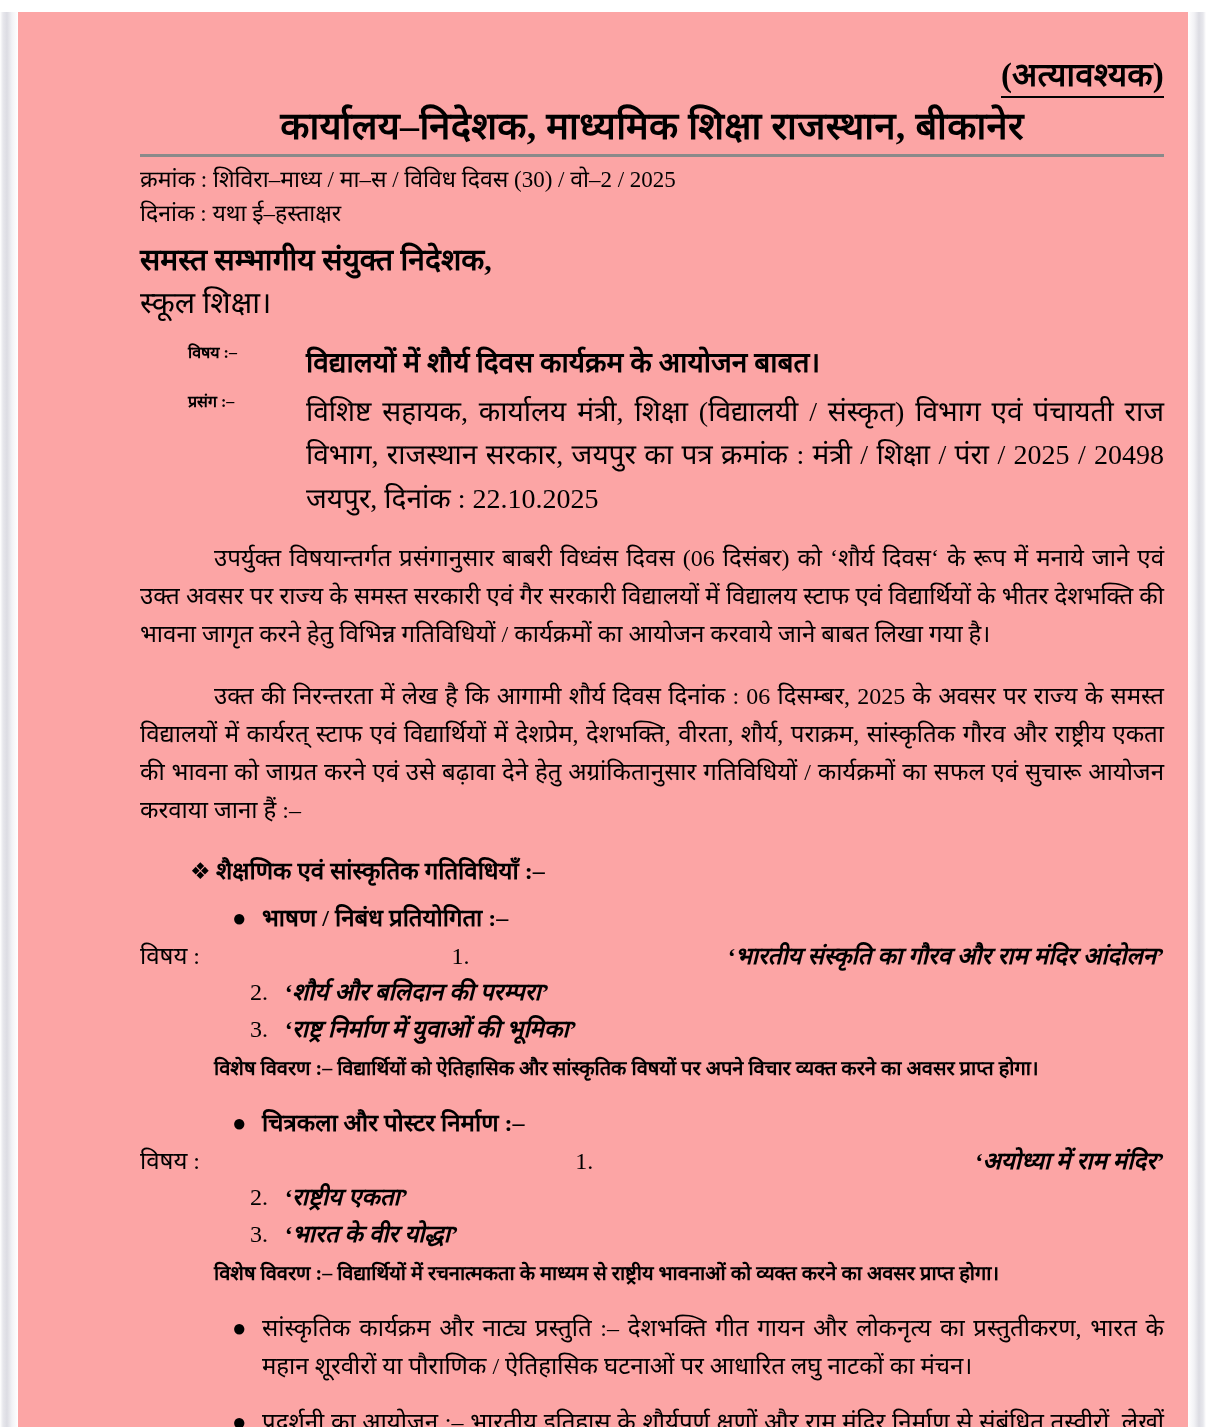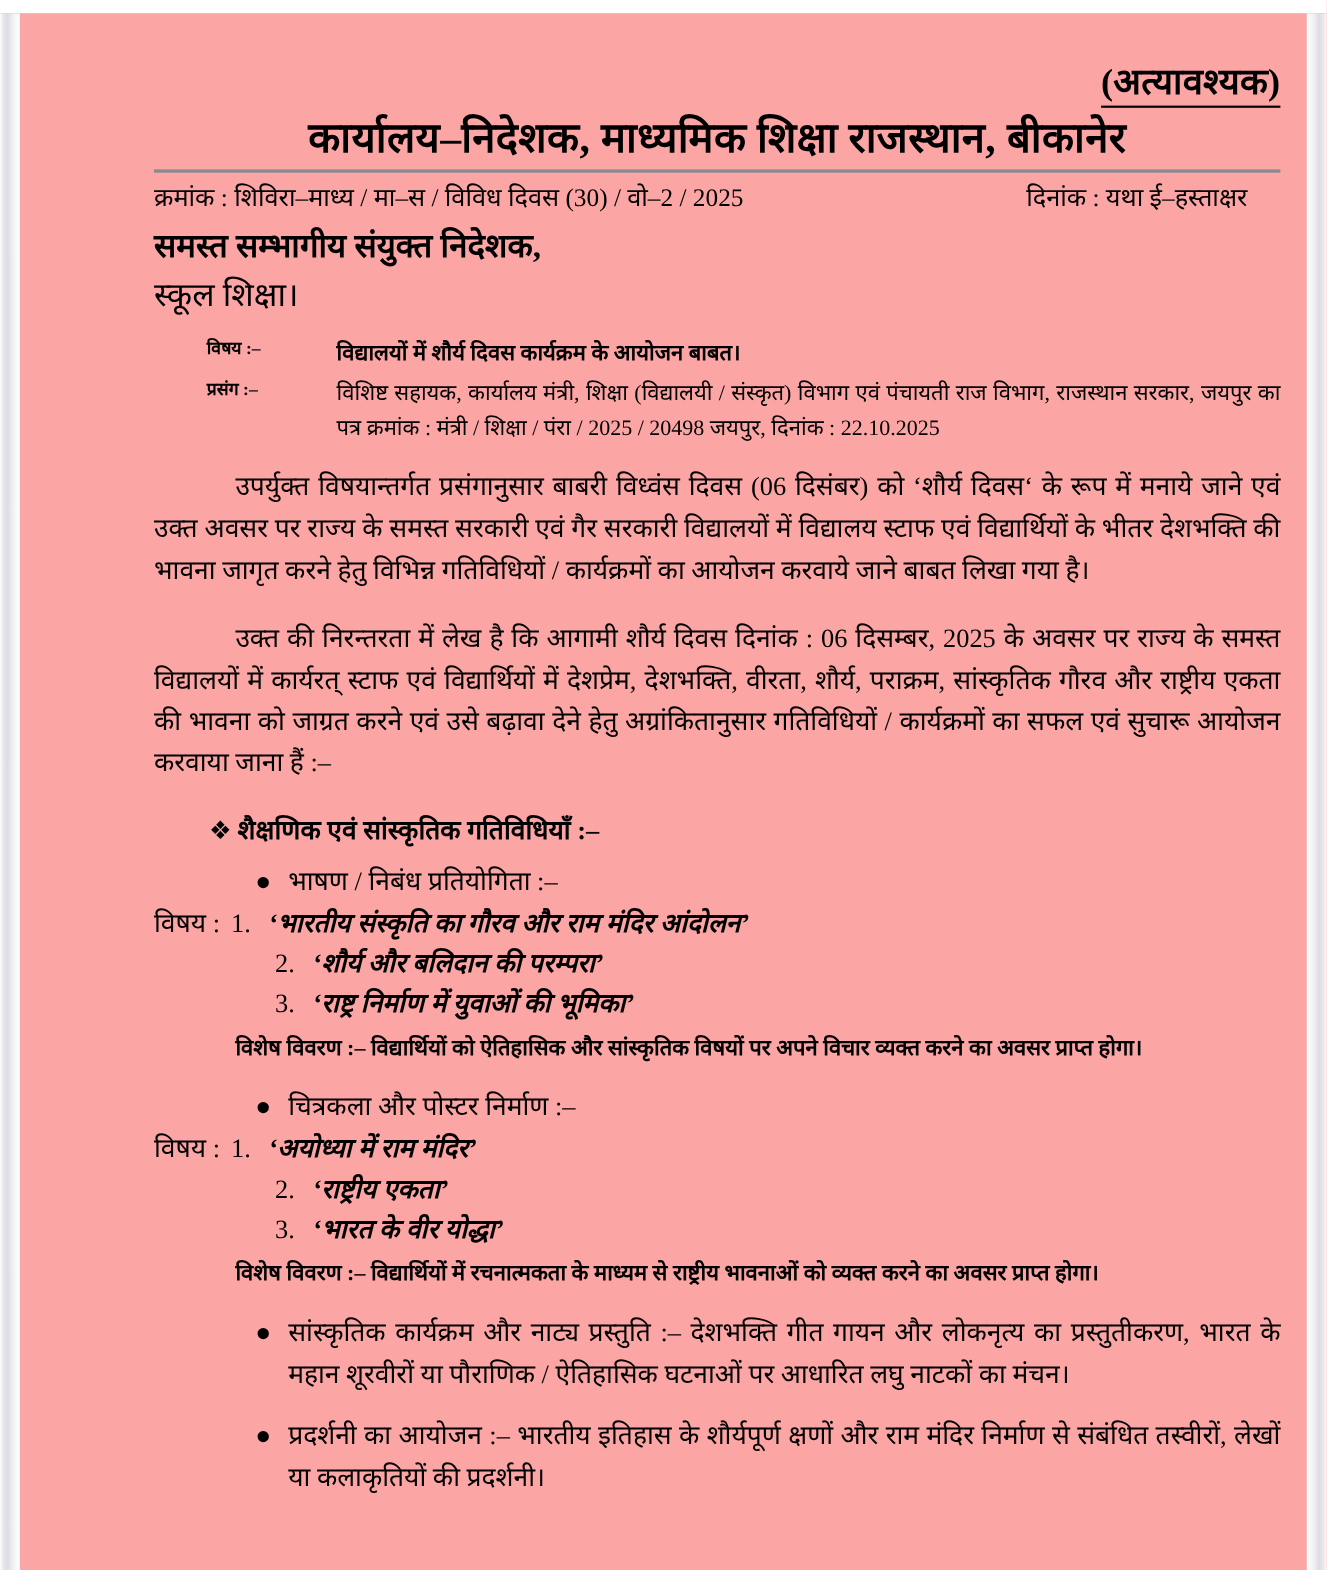--- a/index.html
+++ b/index.html
@@ -77,20 +77,21 @@
     width: 100%;
   }
 
   .meta-row {
     display: flex;
     justify-content: space-between;
     align-items: baseline;
     font-size: 23px;
     line-height: 1.5;
     margin-top: 2px;
+    flex-direction: column;
   }
   .meta-left { white-space: nowrap; }
   .meta-right { white-space: nowrap; padding-right: 30px; }
 
   .addressee {
     font-size: 30px;
     font-weight: 700;
     line-height: 1.45;
     margin-top: 6px;
   }
@@ -107,21 +108,21 @@
     line-height: 1.55;
   }
   .sr-label {
     flex: 0 0 118px;
     font-size: 16px;
     font-weight: 700;
     white-space: nowrap;
   }
   .sr-body {
     flex: 1 1 auto;
-    font-size: 20px;
+    font-size: 28px;
   }
   .sr-body.bold { font-weight: 700; }
   .sr-body.justify {
     text-align: justify;
     text-align-last: left;
     font-weight: 400;
   }
   .sr-row + .sr-row { margin-top: 6px; }
 
   
@@ -147,40 +148,41 @@
     display: inline-block;
     width: 26px;
     font-size: 23px;
     font-weight: 400;
   }
 
   .activity { margin-top: 10px; }
 
   .act-head {
     font-size: 24px;
-    font-weight: 400;
+    font-weight: 700;
     margin-left: 92px;
     line-height: 1.5;
     position: relative;
   }
   .act-head .dot {
     display: inline-block;
     width: 30px;
     font-size: 24px;
     line-height: 1;
   }
 
   .topics {
     margin-top: 2px;
     font-size: 24px;
     line-height: 1.52;
   }
   .topic-first {
     display: flex;
     align-items: baseline;
+    justify-content: space-between;
   }
   .topic-label {
     flex: 0 0 auto;
     font-weight: 400;
     white-space: nowrap;
     padding-right: 10px;
   }
   .topic-num {
     flex: 0 0 34px;
     font-weight: 400;

